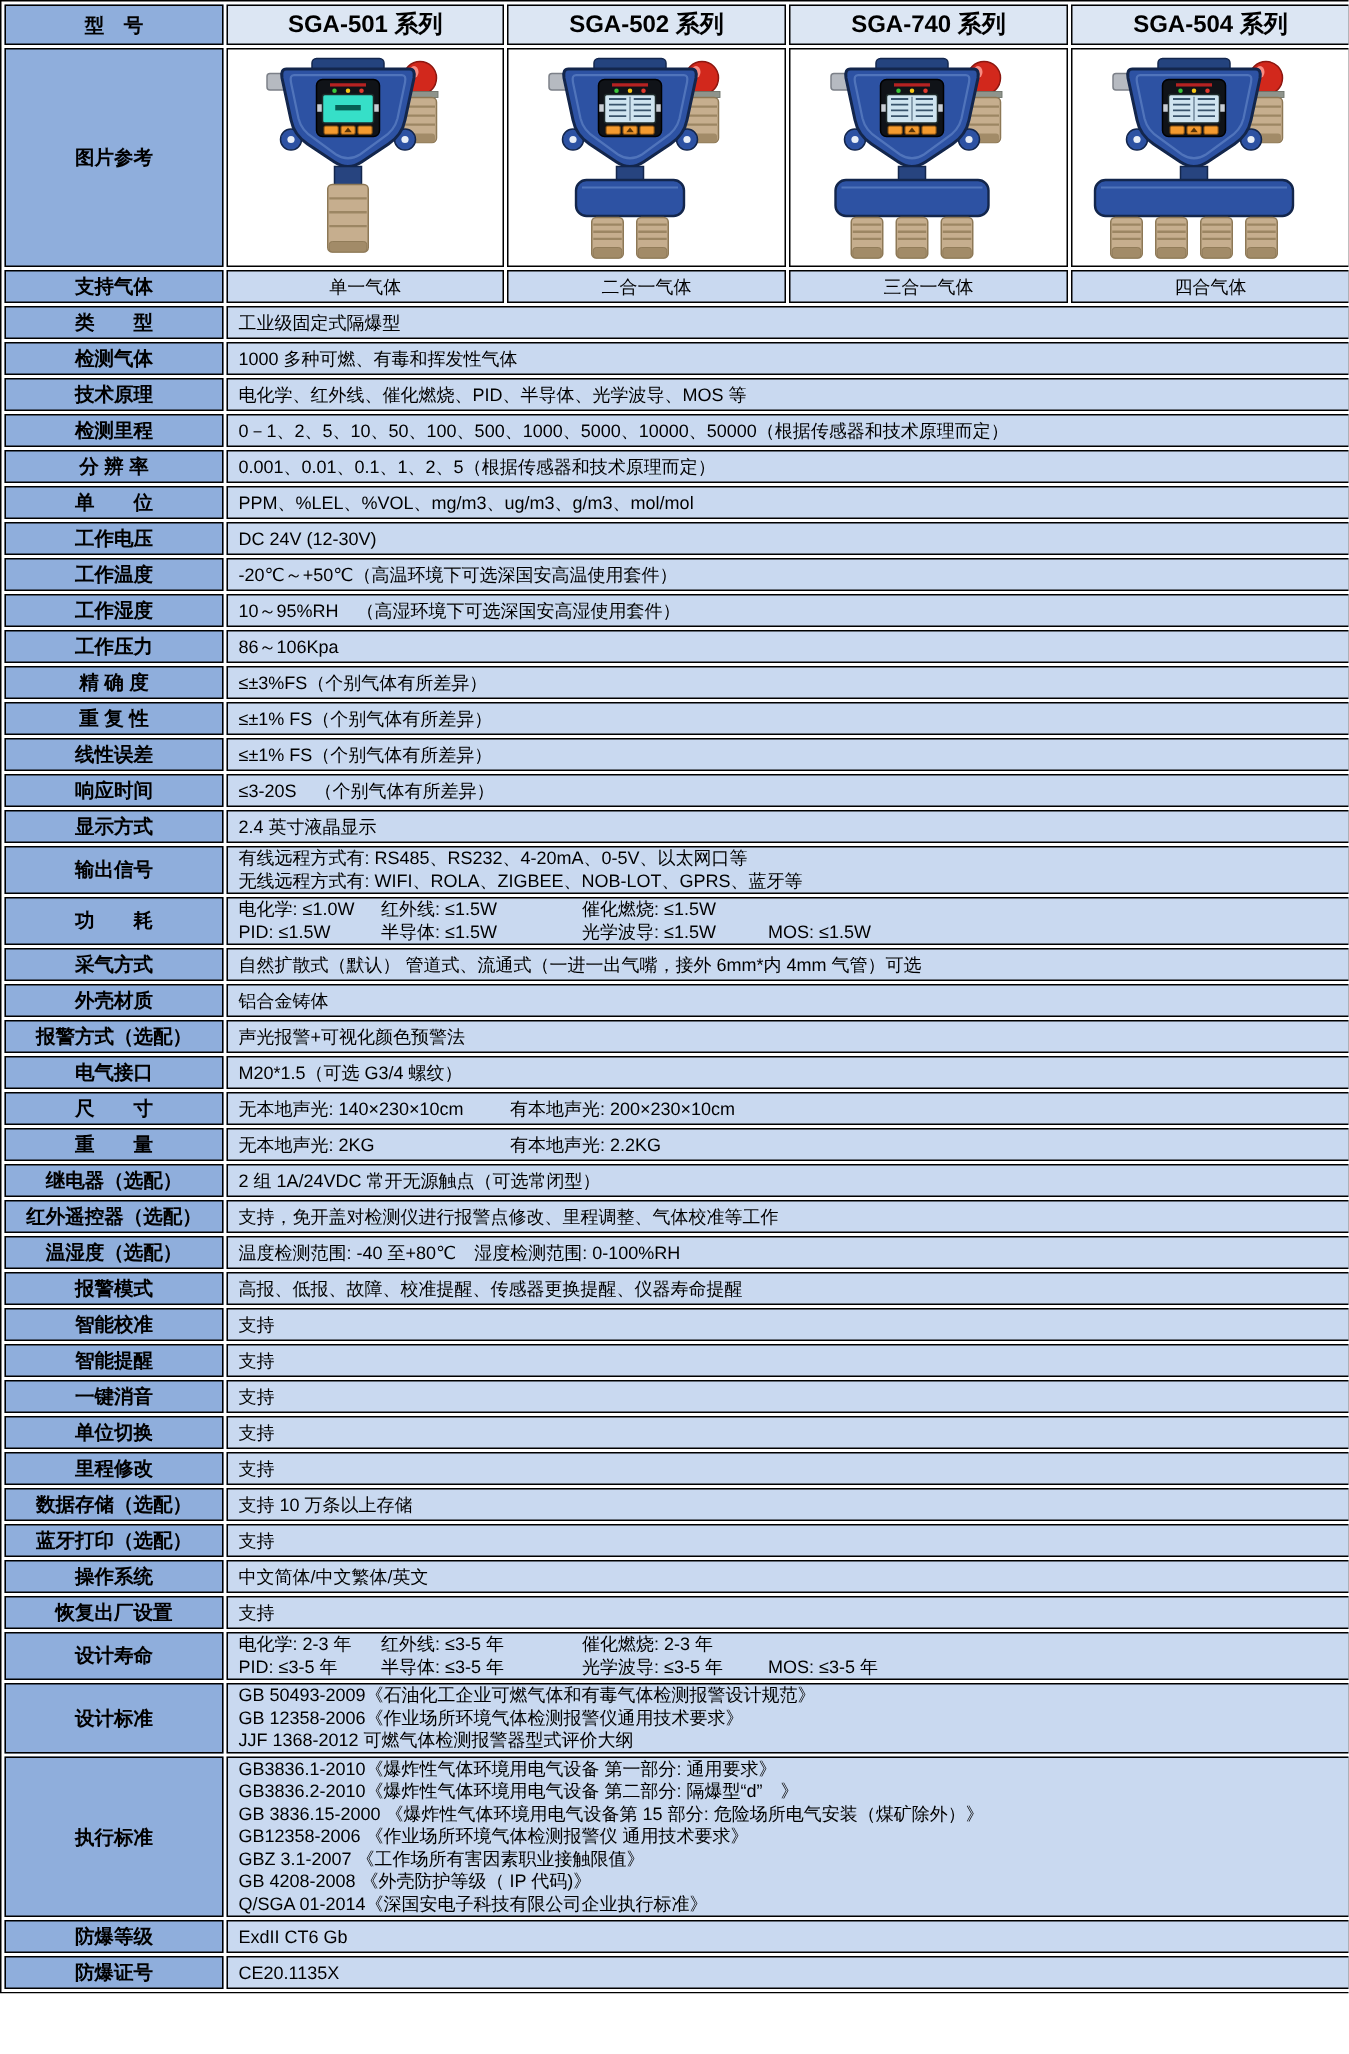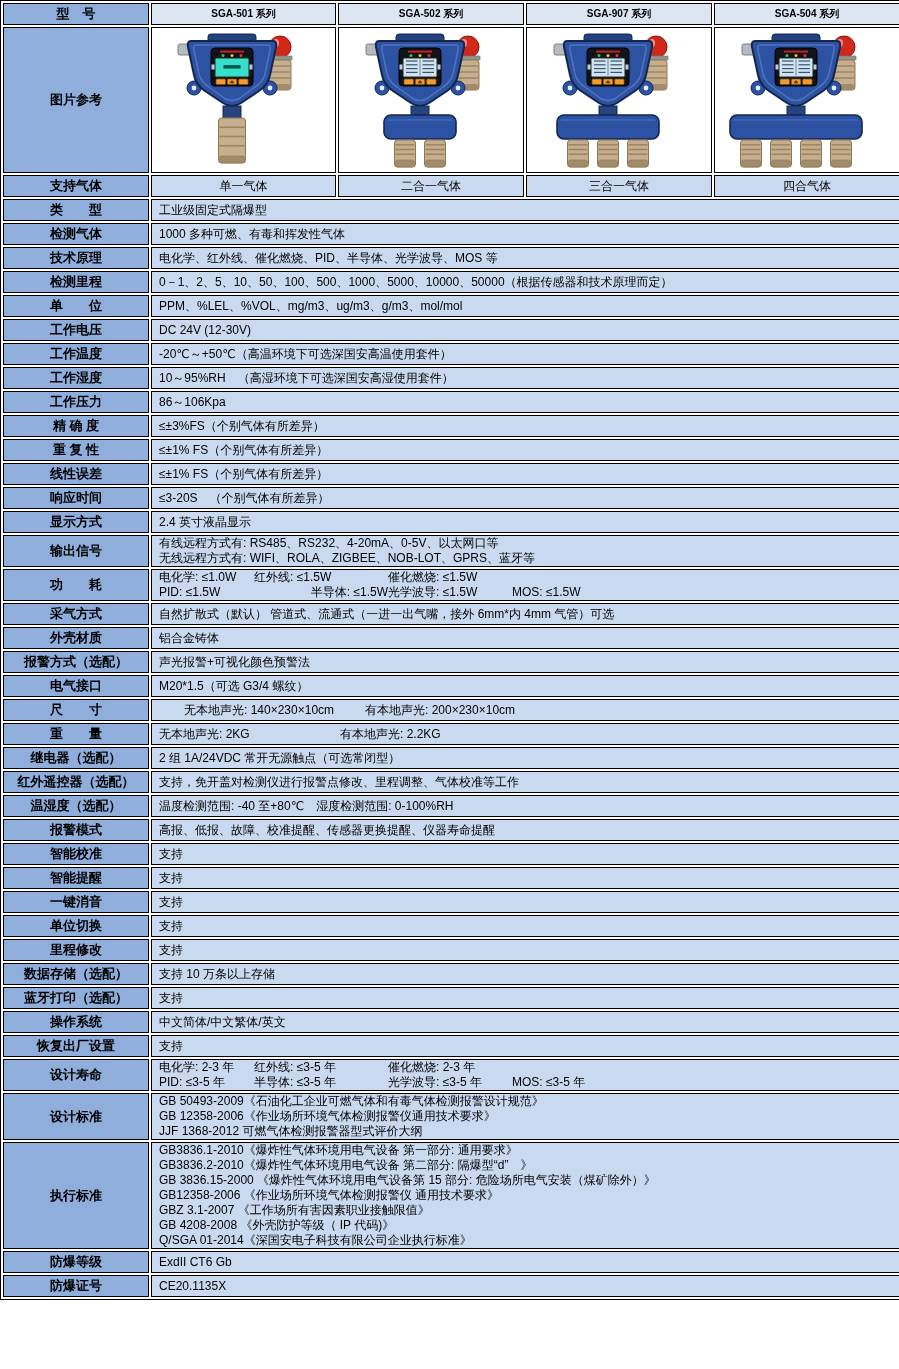--- a/index.html
+++ b/index.html
@@ -37,21 +37,21 @@
     background:var(--label-bg);
     font-weight:bold;
     text-align:center;
     font-size:13px;
     padding:1px 2px;
   }
   td.header{
     background:var(--header-bg);
     font-weight:bold;
     text-align:center;
-    font-size:10px;
+    font-size:16px;
     padding:2px 2px;
   }
   td.value{
     background:var(--value-bg);
     text-align:left;
     padding:0 7px;
   }
   td.gas{
     background:var(--value-bg);
     text-align:center;
@@ -78,21 +78,21 @@
     <col style="width:185px">
     <col style="width:186px">
     <col style="width:186px">
     <col style="width:186px">
   </colgroup>
   <tbody id="spec-body">
       <tr>
         <td class="label">型　号</td>
         <td class="header">SGA-501 系列</td>
         <td class="header">SGA-502 系列</td>
-        <td class="header">SGA-907 系列</td>
+        <td class="header">SGA-740 系列</td>
         <td class="header">SGA-504 系列</td>
       </tr>
       <tr>
         <td class="label">图片参考</td>
         <td class="imgcell"><svg width="183" height="141" viewBox="0 0 183 141" xmlns="http://www.w3.org/2000/svg">
             <rect x="26" y="16" width="13" height="11" rx="2" fill="#B6BAC1" stroke="#7C8088"></rect>
             <rect x="121" y="17" width="14" height="10" rx="2" fill="#B6BAC1" stroke="#7C8088"></rect>
             <g>
               <circle cx="128" cy="19" r="11" fill="#D2281C" stroke="#8C1710"></circle>
               <ellipse cx="124" cy="15" rx="3" ry="4" fill="#FF9D94" opacity="0.85"></ellipse>
@@ -356,20 +356,26 @@
           <div class="vline">电化学、红外线、催化燃烧、PID、半导体、光学波导、MOS 等</div>
         </td>
       </tr>
       <tr>
         <td class="label">检测里程</td>
         <td class="value" colspan="4">
           <div class="vline">0－1、2、5、10、50、100、500、1000、5000、10000、50000（根据传感器和技术原理而定）</div>
         </td>
       </tr>
       <tr>
+        <td class="label">分 辨 率</td>
+        <td class="value" colspan="4">
+          <div class="vline">0.001、0.01、0.1、1、2、5（根据传感器和技术原理而定）</div>
+        </td>
+      </tr>
+      <tr>
         <td class="label">单　　位</td>
         <td class="value" colspan="4">
           <div class="vline">PPM、%LEL、%VOL、mg/m3、ug/m3、g/m3、mol/mol</div>
         </td>
       </tr>
       <tr>
         <td class="label">工作电压</td>
         <td class="value" colspan="4">
           <div class="vline">DC 24V (12-30V)</div>
         </td>
@@ -426,21 +432,21 @@
         <td class="label">输出信号</td>
         <td class="value" colspan="4">
           <div class="vline">有线远程方式有: RS485、RS232、4-20mA、0-5V、以太网口等</div>
           <div class="vline">无线远程方式有: WIFI、ROLA、ZIGBEE、NOB-LOT、GPRS、蓝牙等</div>
         </td>
       </tr>
       <tr>
         <td class="label">功　　耗</td>
         <td class="value" colspan="4">
           <div class="cline"><span class="s" style="width: 95px;">电化学: ≤1.0W</span><span class="s" style="width: 134px;">红外线: ≤1.5W</span><span class="s">催化燃烧: ≤1.5W</span></div>
-          <div class="cline"><span class="s" style="width: 95px;">PID: ≤1.5W</span><span class="s" style="width: 134px; text-align: right;">半导体: ≤1.5W</span><span class="s" style="width: 124px;">光学波导: ≤1.5W</span><span class="s">MOS: ≤1.5W</span></div>
+          <div class="cline"><span class="s" style="width: 95px;">PID: ≤1.5W</span><span class="s" style="width: 134px;">半导体: ≤1.5W</span><span class="s" style="width: 124px;">光学波导: ≤1.5W</span><span class="s">MOS: ≤1.5W</span></div>
         </td>
       </tr>
       <tr>
         <td class="label">采气方式</td>
         <td class="value" colspan="4">
           <div class="vline">自然扩散式（默认） 管道式、流通式（一进一出气嘴，接外 6mm*内 4mm 气管）可选</div>
         </td>
       </tr>
       <tr>
         <td class="label">外壳材质</td>
@@ -456,21 +462,21 @@
       </tr>
       <tr>
         <td class="label">电气接口</td>
         <td class="value" colspan="4">
           <div class="vline">M20*1.5（可选 G3/4 螺纹）</div>
         </td>
       </tr>
       <tr>
         <td class="label">尺　　寸</td>
         <td class="value" colspan="4">
-          <div class="cline"><span class="s" style="width: 181px; margin-left: 25px;">无本地声光: 140×230×10cm</span><span class="s">有本地声光: 200×230×10cm</span></div>
+          <div class="cline"><span class="s" style="width: 181px;">无本地声光: 140×230×10cm</span><span class="s">有本地声光: 200×230×10cm</span></div>
         </td>
       </tr>
       <tr>
         <td class="label">重　　量</td>
         <td class="value" colspan="4">
           <div class="cline"><span class="s" style="width: 181px;">无本地声光: 2KG</span><span class="s">有本地声光: 2.2KG</span></div>
         </td>
       </tr>
       <tr>
         <td class="label">继电器（选配）</td>

